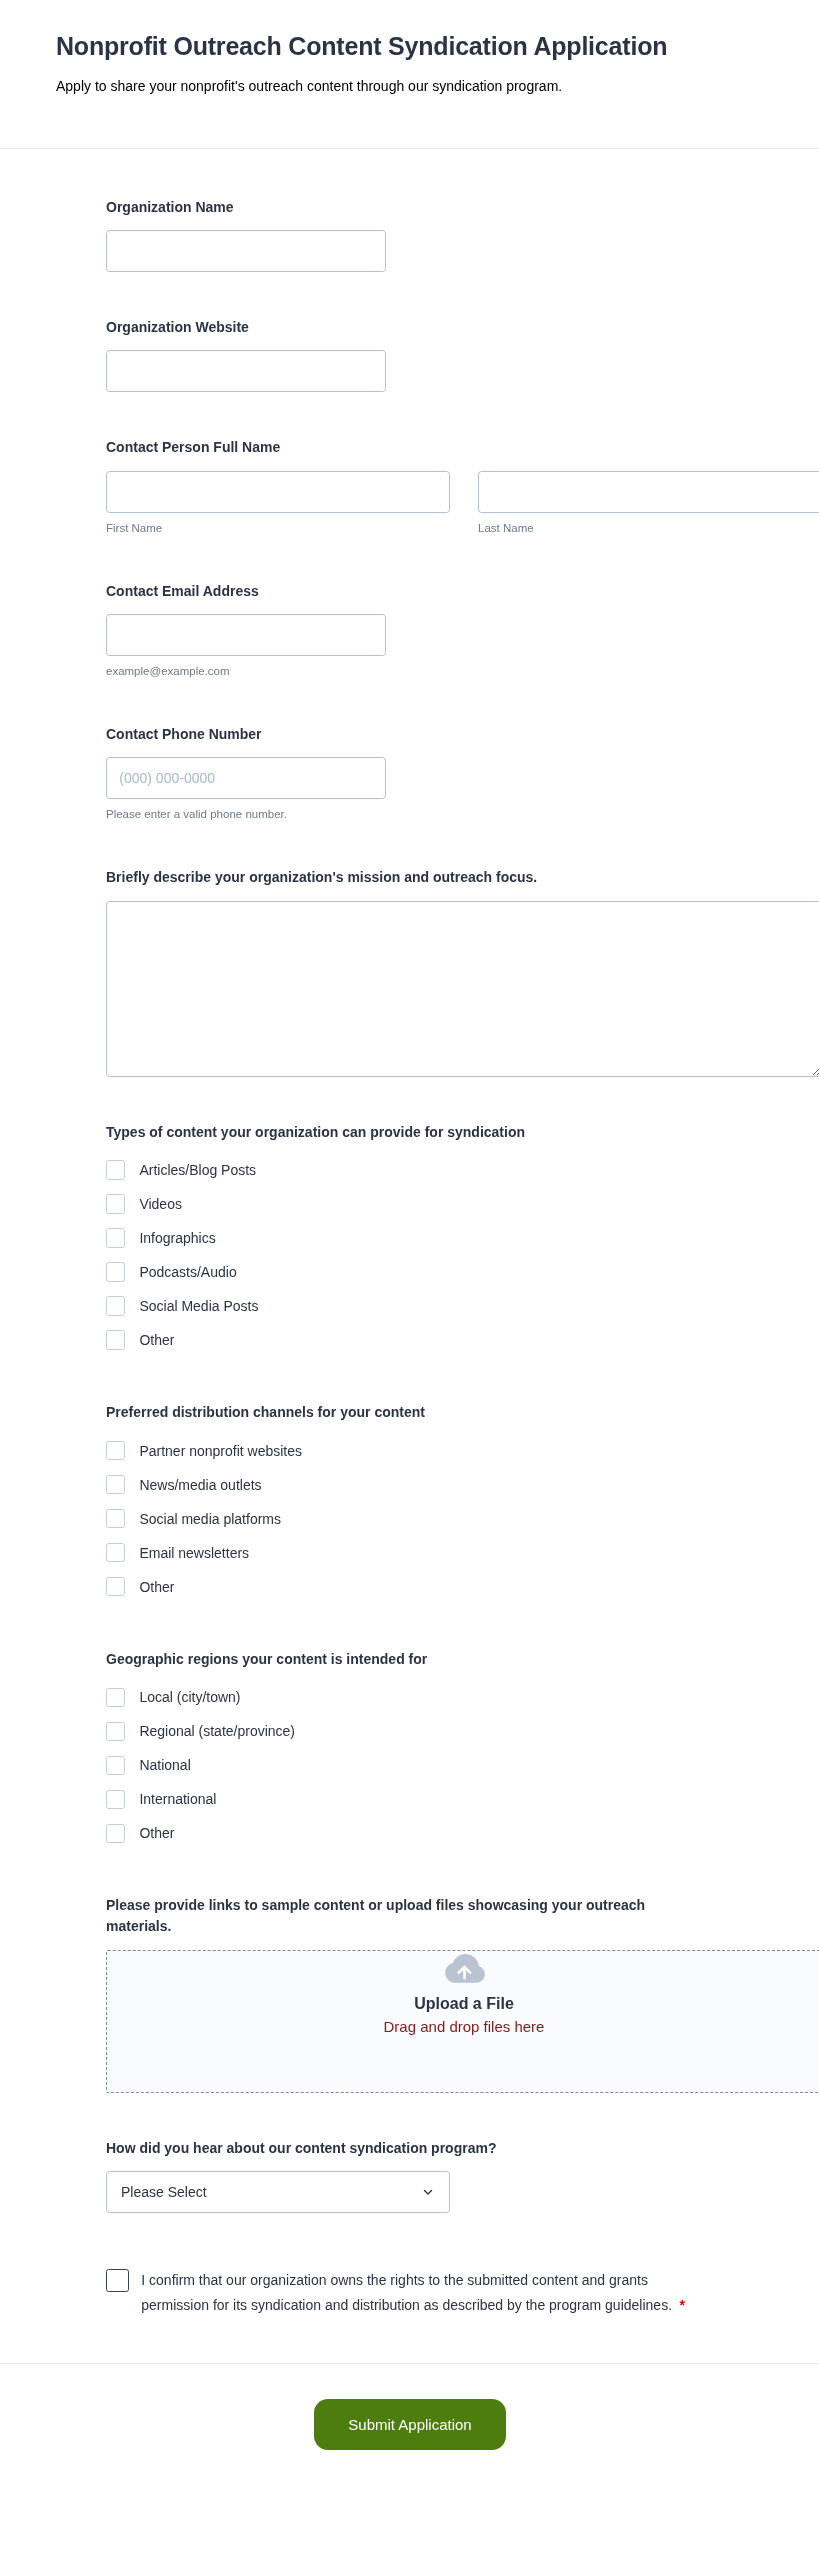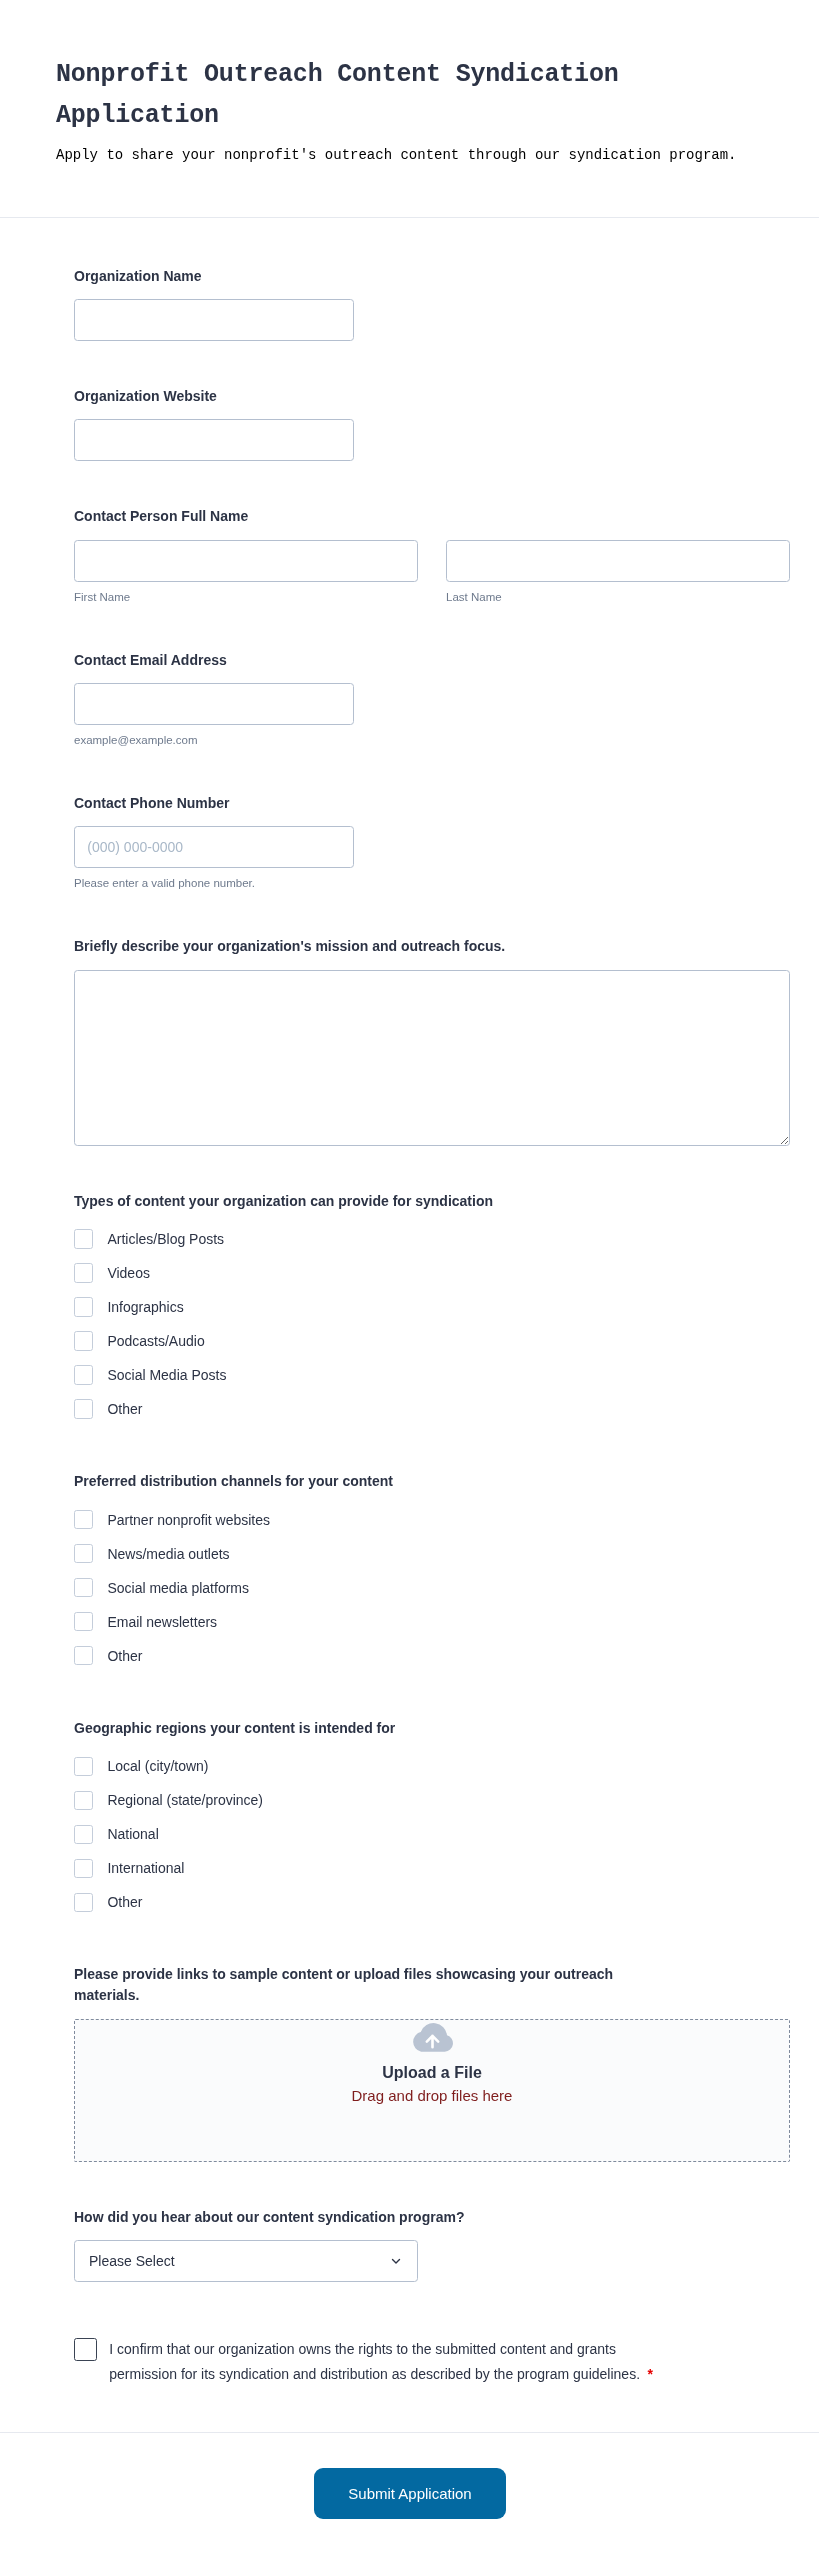--- a/index.html
+++ b/index.html
@@ -3,21 +3,21 @@
 <meta charset="utf-8">
 <style>
   html,body{margin:0;padding:0;background:#ffffff;}
   body{
     width:820px;
     font-family:"Liberation Sans","DejaVu Sans",sans-serif;
     color:#2c3345;
     -webkit-font-smoothing:antialiased;
   }
   .page{width:820px;background:#fff;}
-  header{padding:54px 48px 51px 56px;font-family:Liberation Mono, monospace;}
+  header{padding:26px 48px 51px 56px;}
   h1{
     margin:0;
     max-width:635px;
     font-size:25px;
     line-height:41px;
     font-weight:bold;
     color:#2c3345;
     letter-spacing:-0.2px;
   }
   .subtitle{
@@ -25,21 +25,21 @@
     font-size:14px;
     line-height:21px;
     color:#000000;
   }
   .divider{
     border:none;
     border-top:0.9px solid #e6e9ef;
     margin:0;
     width:820px;
   }
-  main.form{padding:48px 48px 0 74px;}
+  main.form{padding:48px 48px 0 74px;margin-left:32px;}
   .field{margin-bottom:45px;}
   .field-label{
     display:block;
     font-size:14px;
     line-height:21px;
     font-weight:bold;
     color:#2c3345;
     margin-bottom:12.3px;
   }
   .text-input{
@@ -172,22 +172,22 @@
   .footer-divider{margin-top:45px;}
   footer{
     padding:35px 0 44px 0;
     display:flex;
     justify-content:center;
   }
   .submit{
     width:192px;
     height:51px;
     border:none;
-    border-radius:9px;
-    background:#0369a1;
+    border-radius:14px;
+    background:#4d7c0f;
     color:#ffffff;
     font-size:15px;
     font-family:inherit;
     cursor:pointer;
   }
 </style>
 </head>
 <body>
 
 <div class="page">

